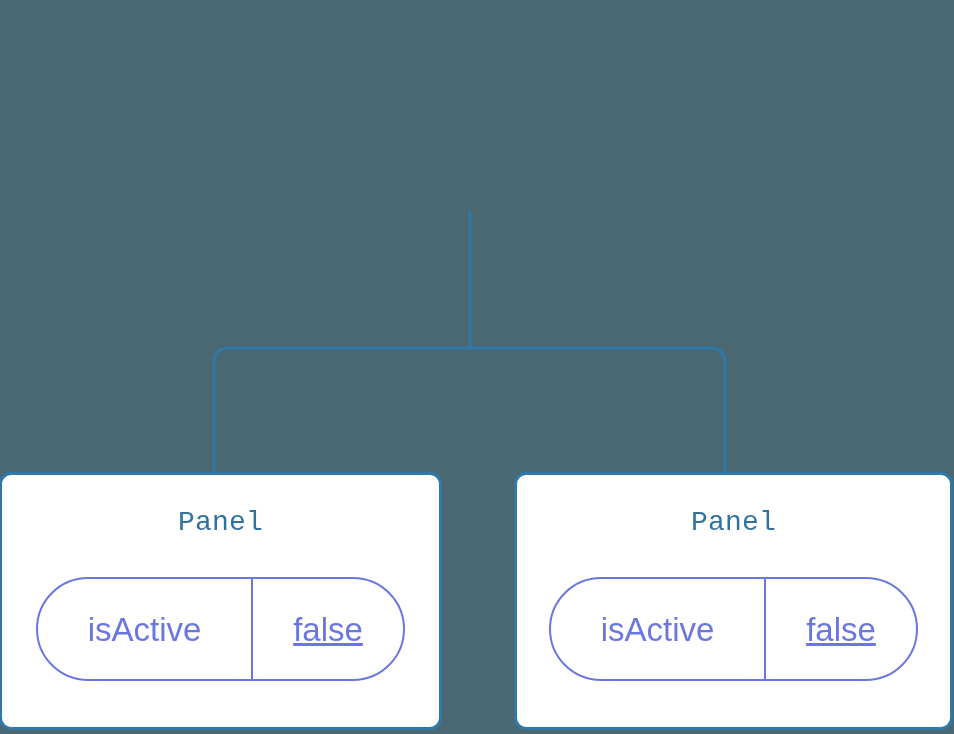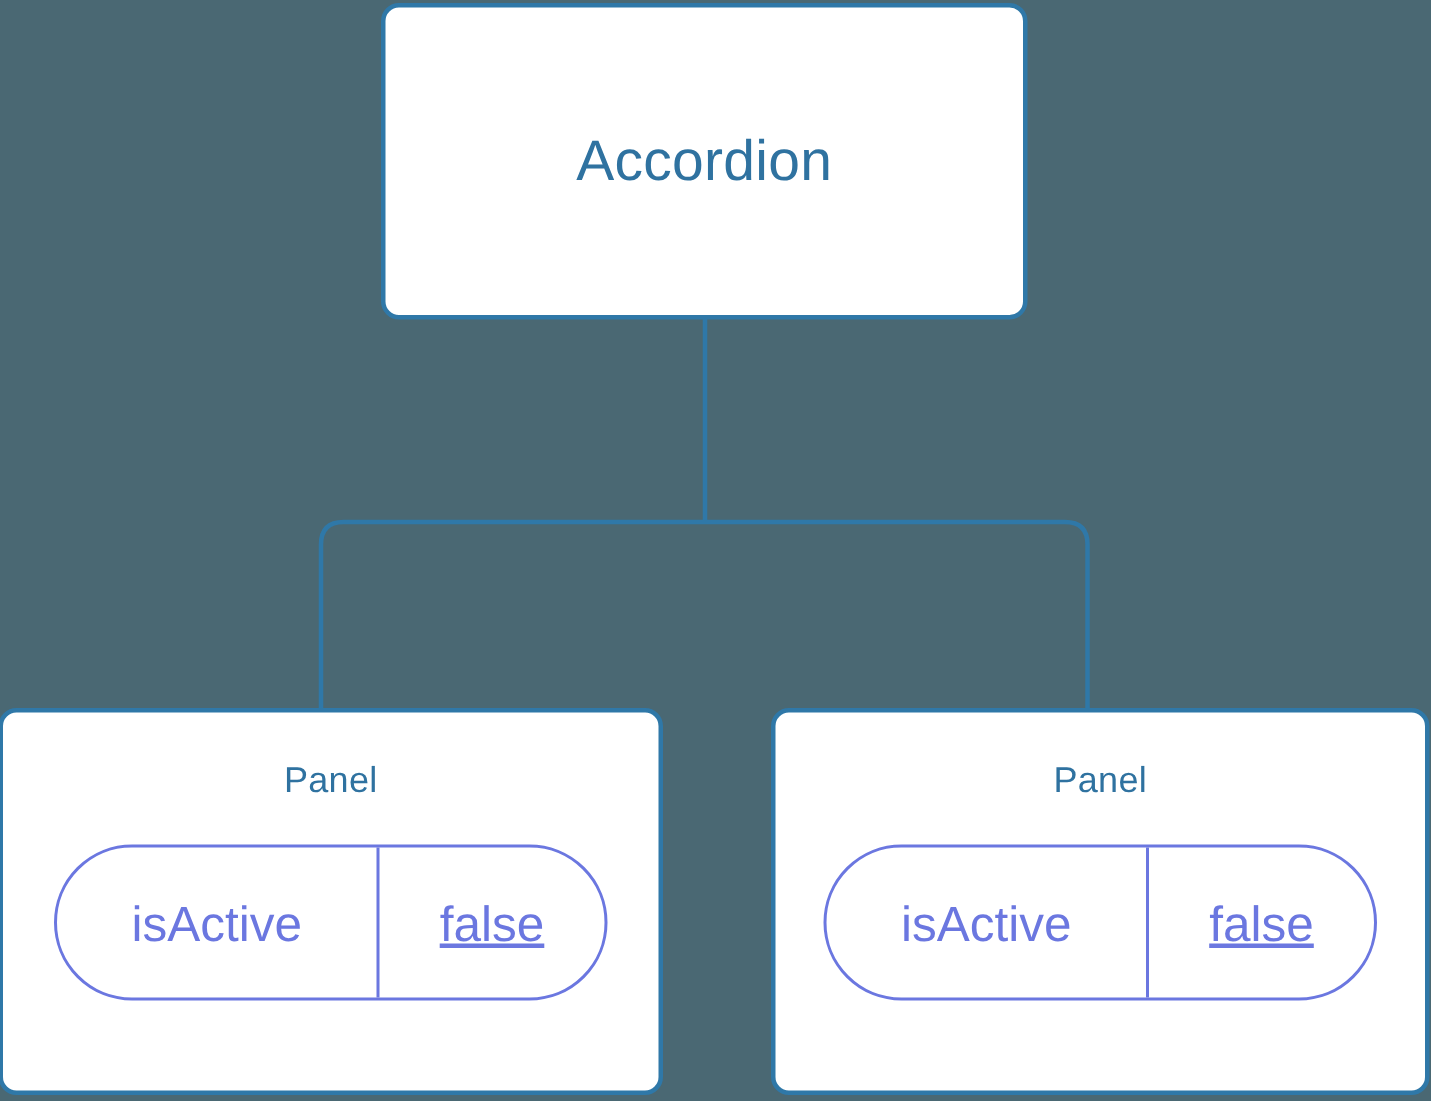--- a/index.html
+++ b/index.html
@@ -72,27 +72,28 @@
     color: #2f72a0;
     font-size: 38px;
     line-height: 1;
     font-weight: 400;
     letter-spacing: 0.2px;
     white-space: nowrap;
   }
 
   .node-leaf-left .node-title,
   .node-leaf-right .node-title {
-    font-size: 24px;
+    font-size: 28px;
+    font-family: Liberation Mono, monospace;
   }
 
   
   .state-pill {
     box-sizing: border-box;
-    margin-top: 30px;
+    margin-top: 40px;
     height: 104px;
     border: 2px solid #6b77e0;
     border-radius: 52px;
     display: flex;
     align-items: stretch;
     background: #ffffff;
   }
 
   .node-leaf-left .state-pill { width: 369px; }
   .node-leaf-right .state-pill { width: 369px; }
@@ -123,23 +124,20 @@
 
 <div id="canvas">
 
   <svg id="connectors" viewBox="0 0 954 734" width="954" height="734" fill="none">
 
     <path d="M470,211 L470,348" stroke="#2f78a8" stroke-width="3" fill="none" stroke-linecap="butt"></path>
 
     <path d="M214,473 L214,363 Q214,348 229,348 L710,348 Q725,348 725,363 L725,473" stroke="#2f78a8" stroke-width="3" fill="none" stroke-linejoin="round" stroke-linecap="butt"></path>
   </svg>
 
-  <div class="node node-root">
-    <span class="node-title">Accordion</span>
-  </div>
 
   <div class="node node-leaf-left">
     <span class="node-title">Panel</span>
     <div class="state-pill">
       <span class="state-key">isActive</span>
       <span class="state-value">false</span>
     </div>
   </div>
 
   <div class="node node-leaf-right">

